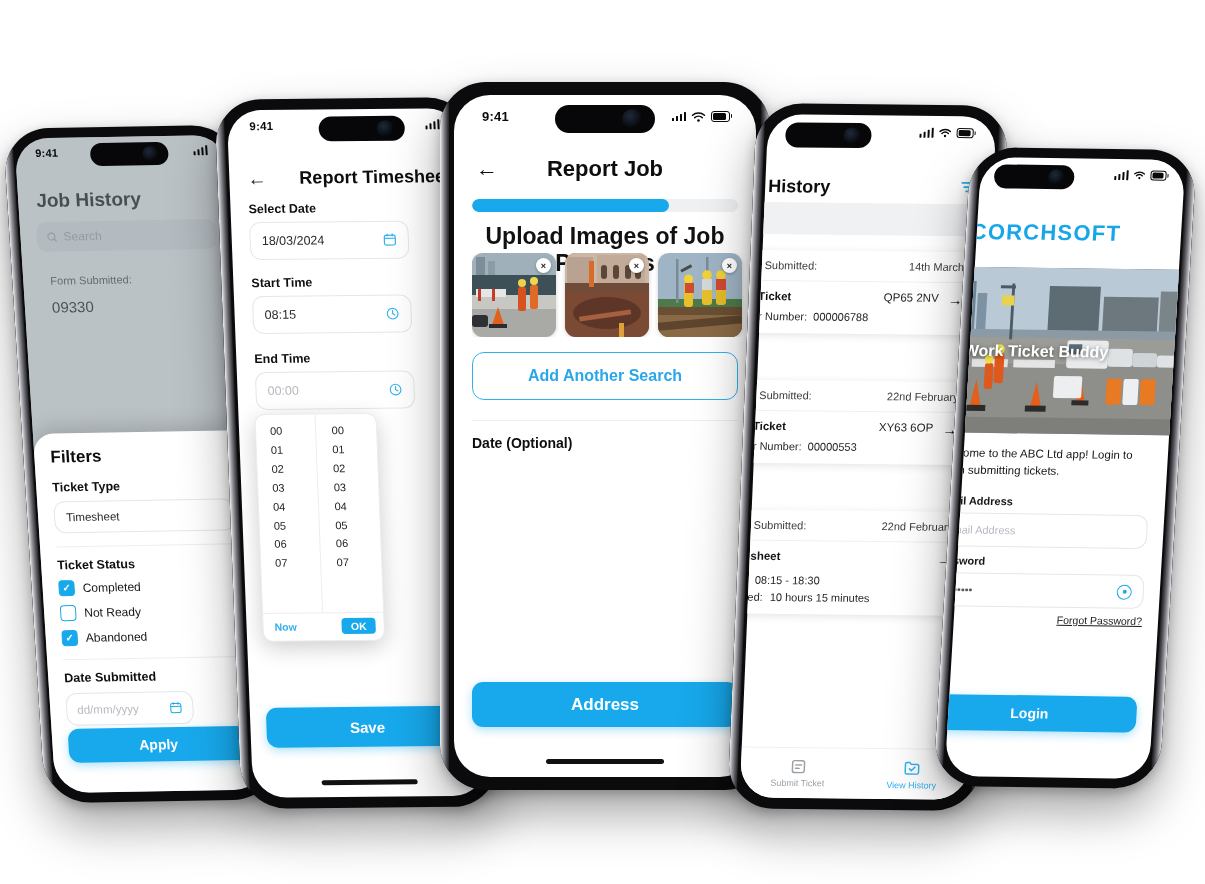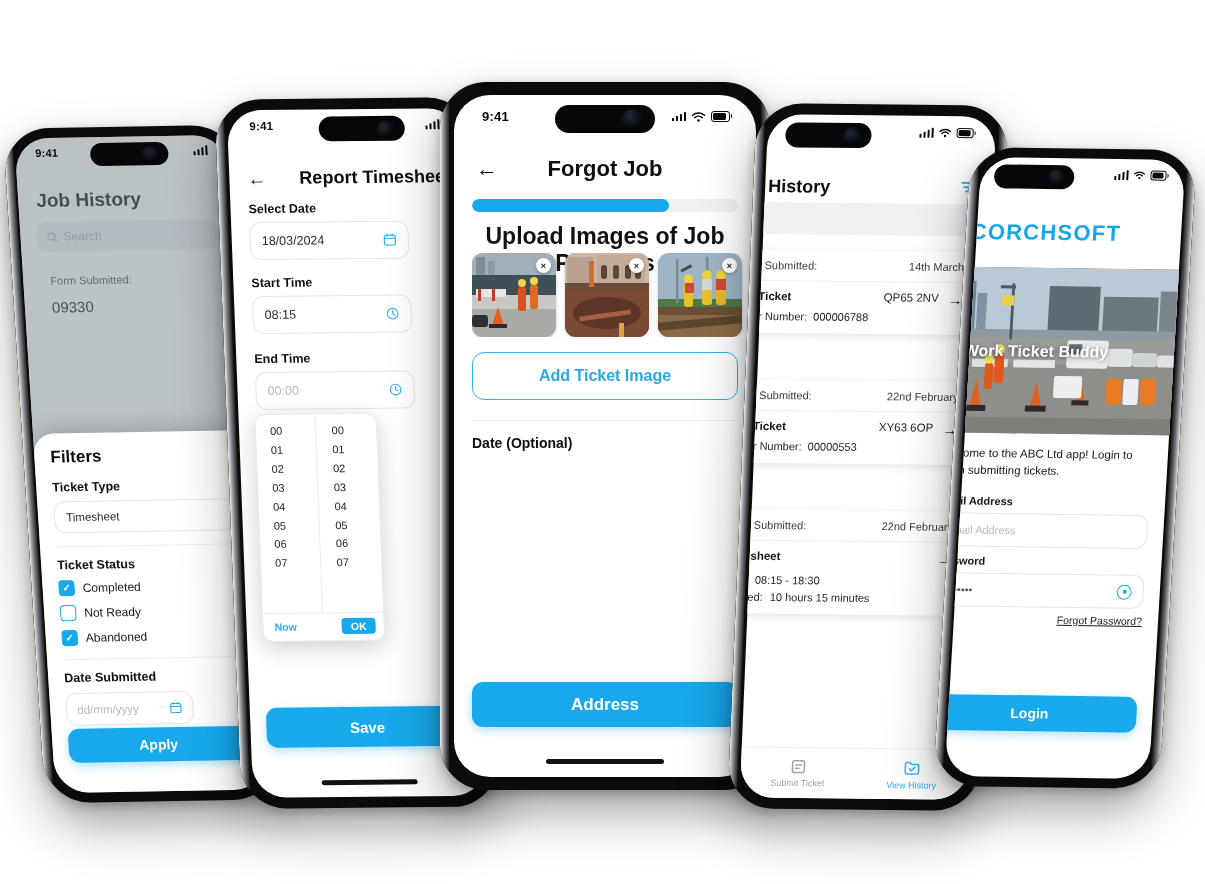--- a/index.html
+++ b/index.html
@@ -349,21 +349,21 @@
               <i></i>
             </span>
         </span>
       </div>
       <div class="notch" style="left:50%;transform:translateX(-50%);top:10px;width:100px;height:28px;">
           <span class="lens"></span>
         </div>
 
       <div class="appbar" style="position:absolute;left:22px;right:22px;top:60px;height:28px;justify-content:center;">
         <span class="backarrow" style="position:absolute;left:0;font-size:22px;">←</span>
-        <span class="screen-title" style="font-size:22px;">Forgot Job</span>
+        <span class="screen-title" style="font-size:22px;">Report Job</span>
       </div>
 
       <div class="progress" style="position:absolute;left:18px;right:18px;top:104px;">
         <i id="prog-fill" style="width: 74%;"></i>
       </div>
 
       <div style="position:absolute;left:0;right:0;top:128px;text-align:center;font-size:23px;font-weight:700;color:#111;">Upload Images of Job Progress</div>
 
       <div class="thumbs" style="position:absolute;left:18px;right:0;top:158px;">
 
@@ -442,21 +442,21 @@
             <rect x="0" y="50" width="84" height="34" fill="#b5b2ab"></rect>
             <rect x="14" y="56" width="16" height="24" rx="3" fill="#ded9ce"></rect>
             <rect x="34" y="54" width="16" height="26" rx="3" fill="#cfc9bd"></rect>
             <rect x="56" y="58" width="14" height="22" rx="3" fill="#e2dcd1"></rect>
             <rect x="66" y="16" width="18" height="40" fill="#7d3327"></rect>
           </svg>
 
         </div>
       </div>
 
-      <div class="btn-outline" style="position:absolute;left:18px;right:18px;top:257px;height:46px;font-size:16px;">Add Ticket Image</div>
+      <div class="btn-outline" style="position:absolute;left:18px;right:18px;top:257px;height:46px;font-size:16px;">Add Another Search</div>
 
       <div class="divider" style="position:absolute;left:18px;right:18px;top:325px;"></div>
 
       <div style="position:absolute;left:18px;top:340px;font-size:14px;font-weight:700;color:#0e0e0e;">Date (Optional)</div>
 
 
       <div class="btn-primary" style="position:absolute;left:18px;right:18px;bottom:50px;height:45px;font-size:17px;">Address</div>
       <div class="homebar" style="bottom:13px;width:118px;"></div>
     </div>
   </div>

